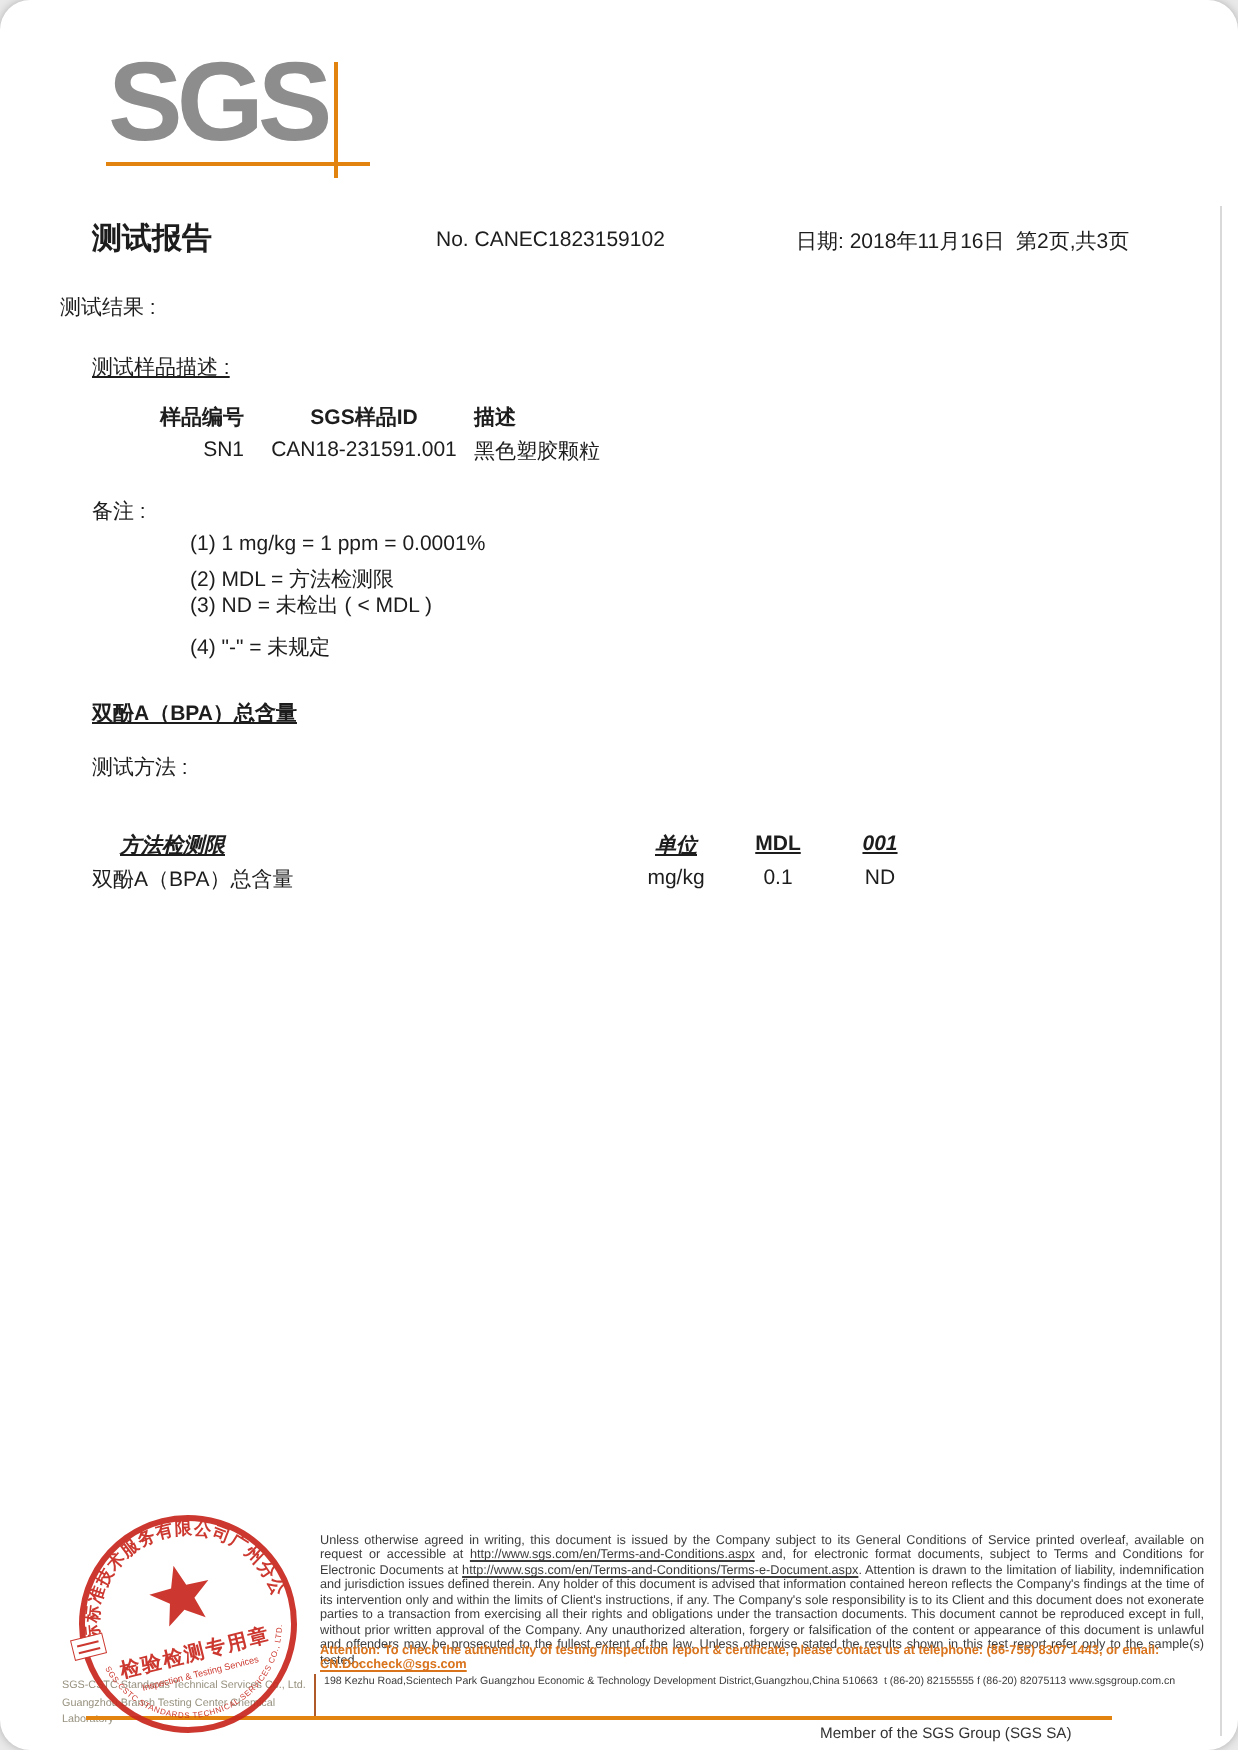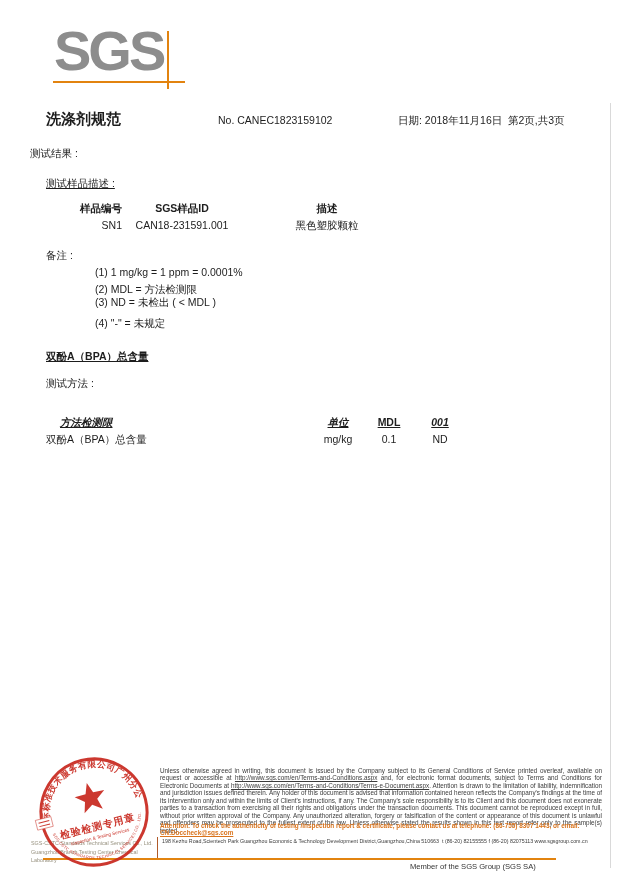--- a/index.html
+++ b/index.html
@@ -1,40 +1,40 @@
 <!DOCTYPE html>
 <html><head>
 <meta charset="utf-8">
 <style>
   html,body{margin:0;padding:0;background:#e9e9e9;}
   .page{
     position:relative;width:619px;height:875px;background:#ffffff;
     font-family:"Liberation Sans","DejaVu Sans",sans-serif;color:#222;
-    overflow:hidden;margin:0 auto;box-shadow:0 0 4px rgba(0,0,0,.25);
+    overflow:hidden;margin:0 auto;box-shadow:0 0 4px rgba(0,0,0,.25);border-radius:15px;
   }
   .abs{position:absolute;}
   
   .logo{left:54px;top:22px;font-size:56px;font-weight:bold;color:#8d8d8d;
         letter-spacing:-3px;line-height:58px;}
   .logo-hline{left:53px;top:81px;width:132px;height:2px;background:#e2830f;}
   .logo-vline{left:167px;top:31px;width:2px;height:58px;background:#e2830f;}
   
   .title{left:46px;top:110px;font-size:15px;font-weight:bold;color:#1d1d1d;}
   .report-no{left:218px;top:114px;font-size:10.5px;}
   .report-date{left:398px;top:114px;font-size:10.5px;}
   .page-info{left:508px;top:114px;font-size:10.5px;}
   
   .body-txt{font-size:10.5px;color:#1d1d1d;}
   .h-results{left:30px;top:147px;}
   .h-sample{left:46px;top:177px;text-decoration:underline;}
   .sample-h{top:202px;font-weight:bold;}
   .sample-r{top:219px;}
   .col-sn{left:52px;width:70px;text-align:right;}
   .col-id{left:124px;width:116px;text-align:center;}
-  .col-desc{left:237px;width:180px;text-align:center;}
+  .col-desc{left:237px;width:180px;text-align:left;}
   .h-notes{left:46px;top:249px;}
   .note{left:95px;}
   .n1{top:266px;}.n2{top:283px;}.n3{top:296px;}.n4{top:317px;}
   .h-bpa{left:46px;top:350px;font-weight:bold;text-decoration:underline;}
   .m-label{left:46px;top:377px;}
   .m-text{left:114px;top:377px;width:466px;line-height:17.5px;text-align:justify;}
   
   .rt-head{top:416px;font-weight:bold;}
   .rt-row{top:433px;}
   .rt-c1h{left:60px;text-decoration:underline;font-style:italic;}
@@ -65,21 +65,21 @@
 </style>
 </head>
 <body>
 
 <div class="page">
 
   <div class="abs logo">SGS</div>
   <div class="abs logo-hline"></div>
   <div class="abs logo-vline"></div>
 
-  <div class="abs title">洗涤剂规范</div>
+  <div class="abs title">测试报告</div>
   <div class="abs report-no body-txt">No. CANEC1823159102</div>
   <div class="abs report-date body-txt">日期: 2018年11月16日</div>
   <div class="abs page-info body-txt">第2页,共3页</div>
 
   <div class="abs h-results body-txt">测试结果 :</div>
   <div class="abs h-sample body-txt">测试样品描述 :</div>
 
   <div>
     <span class="abs body-txt sample-h col-sn">样品编号</span>
     <span class="abs body-txt sample-h col-id">SGS样品ID</span>

